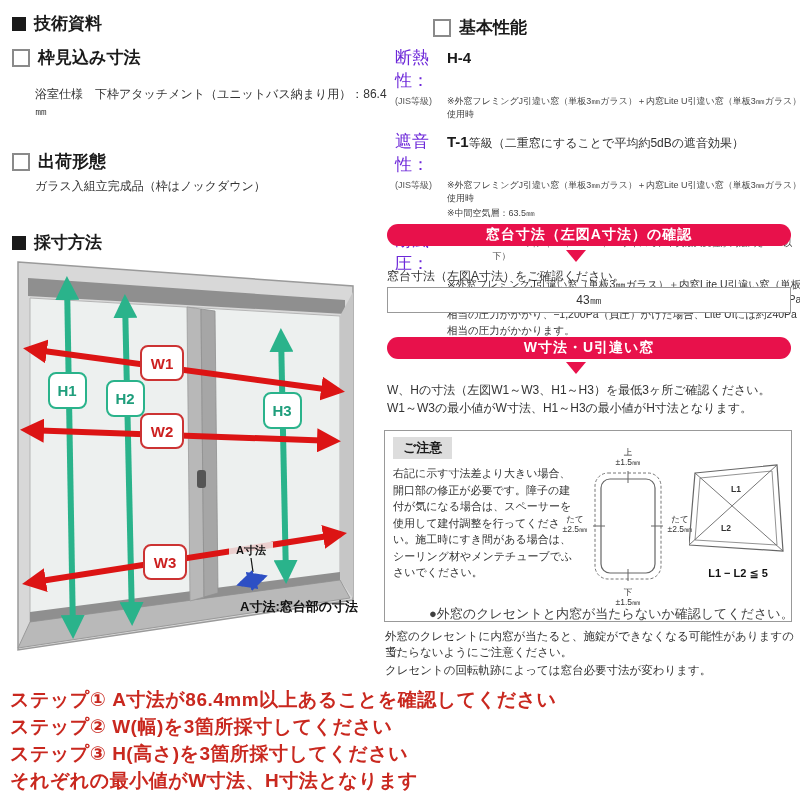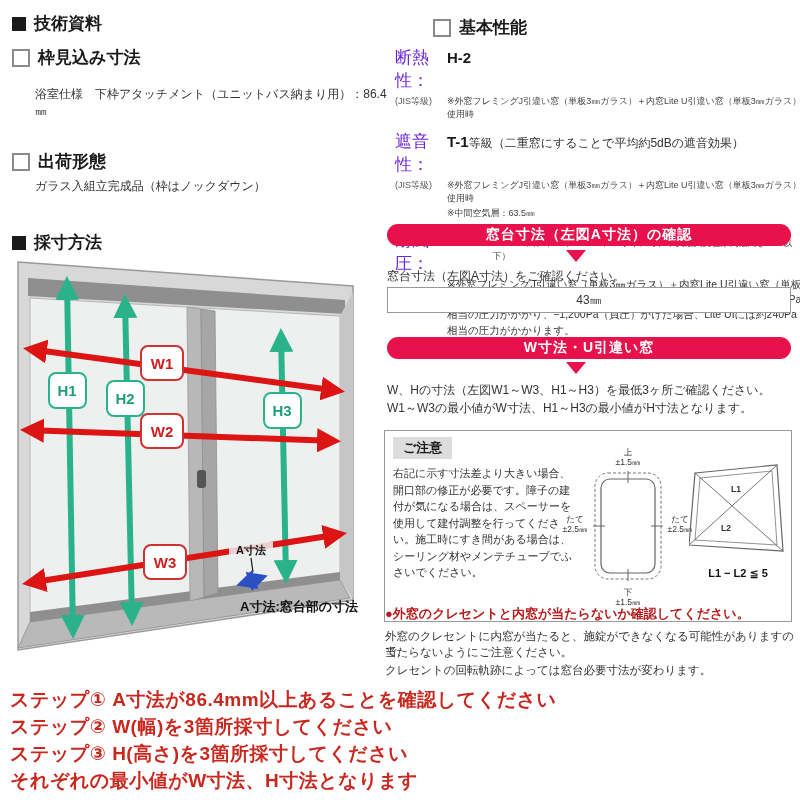--- a/index.html
+++ b/index.html
@@ -33,21 +33,21 @@
   .lead{font-size:12px;color:#333;}
   .value-box{width:402px;height:24px;border:1px solid #999;display:flex;align-items:center;justify-content:center;
     font-size:12px;color:#333;background:#fff;}
   
   .caution{width:406px;height:190px;border:1px solid #999;background:#fff;}
   .caution-title{display:inline-block;background:#ddd;color:#1a1a1a;font-weight:bold;font-size:13px;padding:2px 10px;}
   .caution-body{font-size:11px;line-height:1.5;color:#333;width:184px;}
   .dg-label{font-size:8.5px;fill:#333;}
   .dg-formula{font-size:11px;font-weight:bold;fill:#111;}
   
-  .cres-head{font-size:13px;font-weight:bold;color:#b91c1c;}
+  .cres-head{font-size:13px;font-weight:normal;color:#404040;margin-left:44px;}
   .cres-line{font-size:11.5px;color:#333;margin-top:3px;}
   
   .steps{font-weight:bold;font-size:19px;line-height:27px;letter-spacing:0.5px;}
   
   text{font-family:"Liberation Sans","DejaVu Sans",sans-serif;}
   .wh-label{font-weight:bold;font-size:15px;}
   .a-label{font-weight:bold;font-size:11px;fill:#111;}
   .caption{font-weight:bold;font-size:13px;fill:#111;}
 </style>
 </head>
@@ -148,21 +148,21 @@
 </svg>
 
 <div class="abs sec-head" style="left:385px;top:16px;padding-left:48px;">
   <span class="sq outline"></span>
   <span>基本性能</span>
 </div>
 
 <div class="abs spec" style="left:395px;top:40px;">
   <div class="spec-line">
     <span class="spec-label">断熱性：</span>
-    <span class="spec-strong">H-2</span>
+    <span class="spec-strong">H-4</span>
   </div>
   <div class="spec-line" style="margin-top:1px;">
     <span class="spec-label small">(JIS等級)</span>
     <span class="spec-note">※外窓フレミングJ引違い窓（単板3㎜ガラス）＋内窓Lite U引違い窓（単板3㎜ガラス）使用時</span>
   </div>
 
   <div class="spec-line" style="margin-top:9px;">
     <span class="spec-label">遮音性：</span>
     <span class="spec-strong">T-1</span>
     <span class="spec-text">等級（二重窓にすることで平均約5dBの遮音効果）</span>

